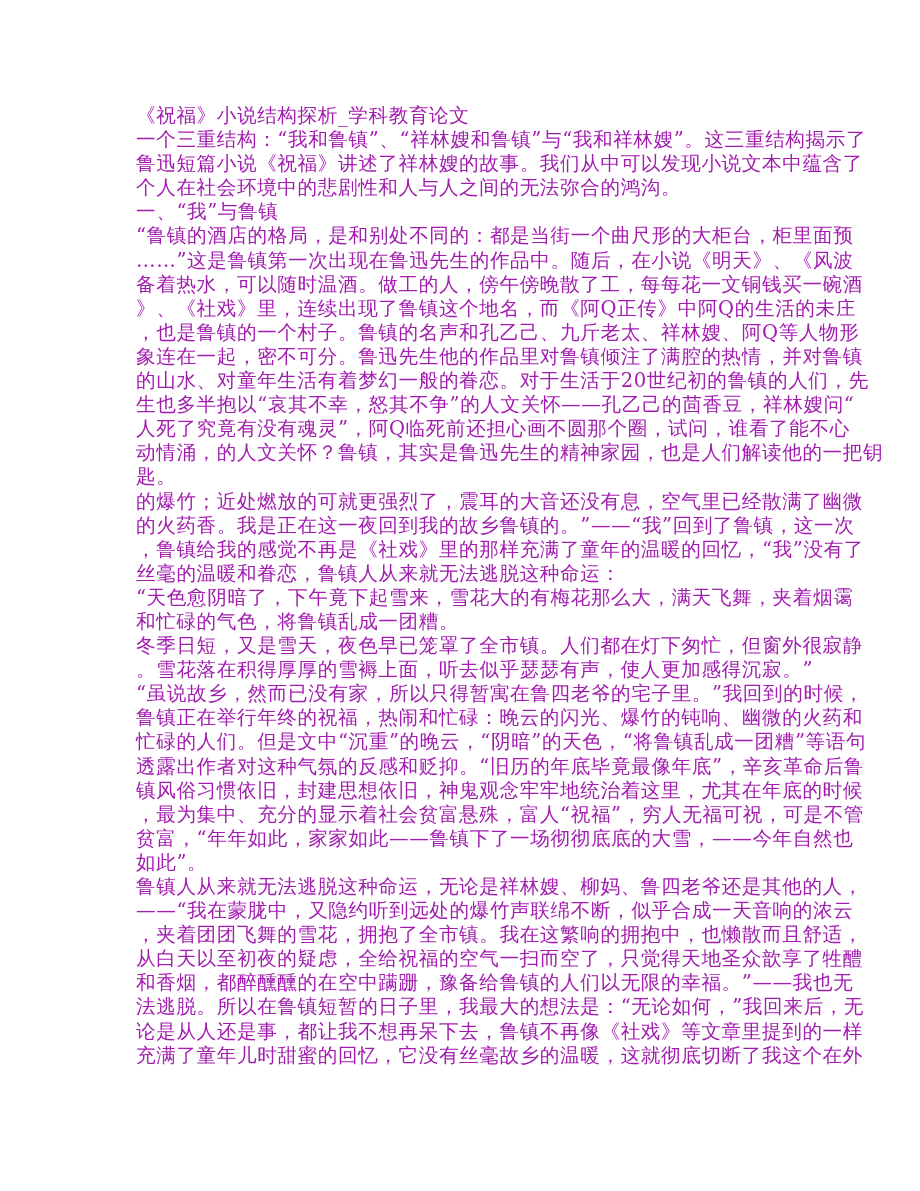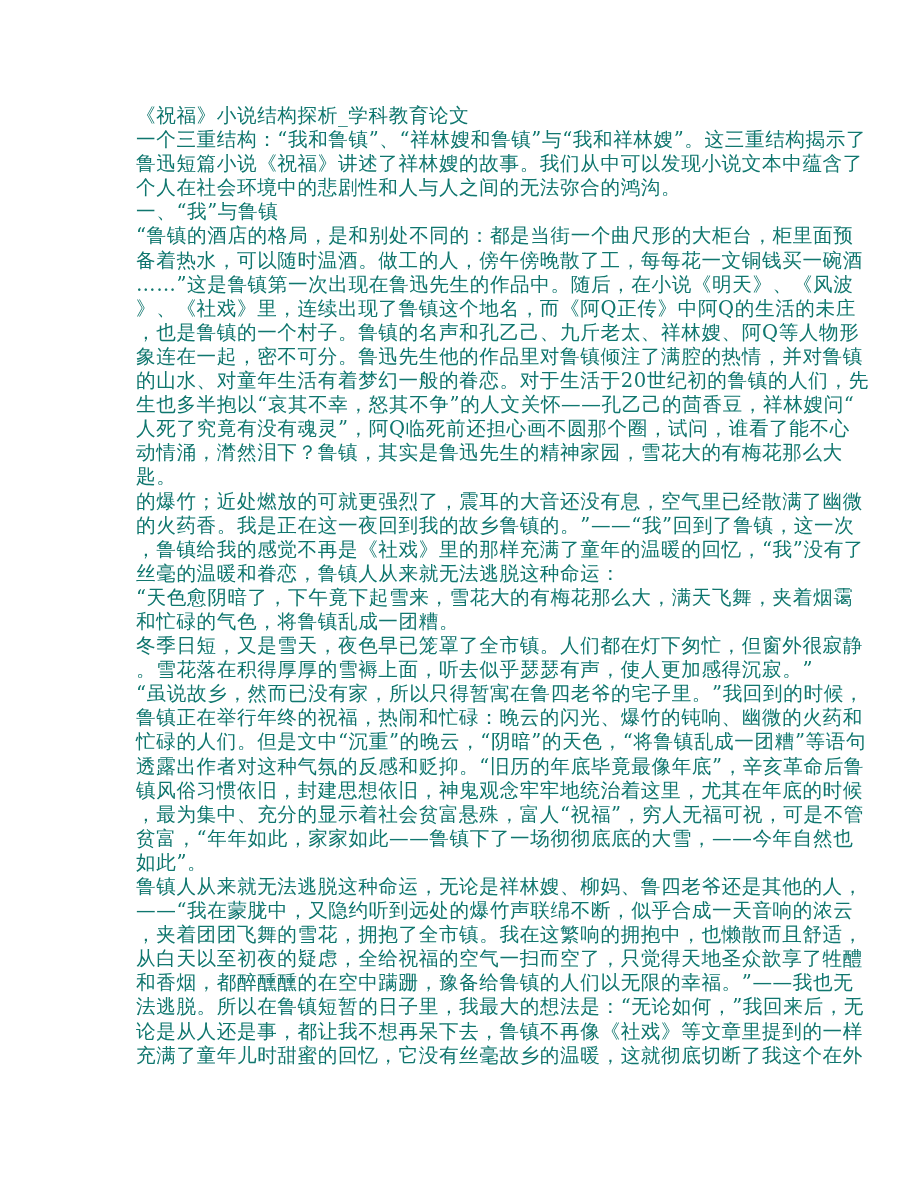--- a/index.html
+++ b/index.html
@@ -5,44 +5,44 @@
     html, body { margin: 0; padding: 0; background: #ffffff; }
     body { width: 920px; height: 1191px; position: relative; overflow: hidden; }
     .page {
       position: absolute;
       left: 136px;
       top: 104px;
       width: 650px;
       font-family: "DejaVu Serif", "Liberation Serif", serif;
       font-size: 19.6px;
       line-height: 24.1px;
-      color: #0f766e;
+      color: #a21caf;
       letter-spacing: 0.6px;
     }
     .line { white-space: nowrap; height: 24.1px; overflow: visible; }
   </style>
 </head>
 <body>
 
 <div class="page">
   <div class="line">《祝福》小说结构探析_学科教育论文</div>
   <div class="line">一个三重结构：“我和鲁镇”、“祥林嫂和鲁镇”与“我和祥林嫂”。这三重结构揭示了</div>
   <div class="line">鲁迅短篇小说《祝福》讲述了祥林嫂的故事。我们从中可以发现小说文本中蕴含了</div>
   <div class="line">个人在社会环境中的悲剧性和人与人之间的无法弥合的鸿沟。</div>
   <div class="line">一、“我”与鲁镇</div>
   <div class="line">“鲁镇的酒店的格局，是和别处不同的：都是当街一个曲尺形的大柜台，柜里面预</div>
+  <div class="line">……”这是鲁镇第一次出现在鲁迅先生的作品中。随后，在小说《明天》、《风波</div>
   <div class="line">备着热水，可以随时温酒。做工的人，傍午傍晚散了工，每每花一文铜钱买一碗酒</div>
-  <div class="line">……”这是鲁镇第一次出现在鲁迅先生的作品中。随后，在小说《明天》、《风波</div>
   <div class="line">》、《社戏》里，连续出现了鲁镇这个地名，而《阿Q正传》中阿Q的生活的未庄</div>
   <div class="line">，也是鲁镇的一个村子。鲁镇的名声和孔乙己、九斤老太、祥林嫂、阿Q等人物形</div>
   <div class="line">象连在一起，密不可分。鲁迅先生他的作品里对鲁镇倾注了满腔的热情，并对鲁镇</div>
   <div class="line">的山水、对童年生活有着梦幻一般的眷恋。对于生活于20世纪初的鲁镇的人们，先</div>
   <div class="line">生也多半抱以“哀其不幸，怒其不争”的人文关怀——孔乙己的茴香豆，祥林嫂问“</div>
   <div class="line">人死了究竟有没有魂灵”，阿Q临死前还担心画不圆那个圈，试问，谁看了能不心</div>
-  <div class="line">动情涌，潸然泪下？鲁镇，其实是鲁迅先生的精神家园，雪花大的有梅花那么大</div>
+  <div class="line">动情涌，的人文关怀？鲁镇，其实是鲁迅先生的精神家园，也是人们解读他的一把钥</div>
   <div class="line">匙。</div>
   <div class="line">的爆竹；近处燃放的可就更强烈了，震耳的大音还没有息，空气里已经散满了幽微</div>
   <div class="line">的火药香。我是正在这一夜回到我的故乡鲁镇的。”——“我”回到了鲁镇，这一次</div>
   <div class="line">，鲁镇给我的感觉不再是《社戏》里的那样充满了童年的温暖的回忆，“我”没有了</div>
   <div class="line">丝毫的温暖和眷恋，鲁镇人从来就无法逃脱这种命运：</div>
   <div class="line">“天色愈阴暗了，下午竟下起雪来，雪花大的有梅花那么大，满天飞舞，夹着烟霭</div>
   <div class="line">和忙碌的气色，将鲁镇乱成一团糟。</div>
   <div class="line">冬季日短，又是雪天，夜色早已笼罩了全市镇。人们都在灯下匆忙，但窗外很寂静</div>
   <div class="line">。雪花落在积得厚厚的雪褥上面，听去似乎瑟瑟有声，使人更加感得沉寂。”</div>
   <div class="line">“虽说故乡，然而已没有家，所以只得暂寓在鲁四老爷的宅子里。”我回到的时候，</div>

